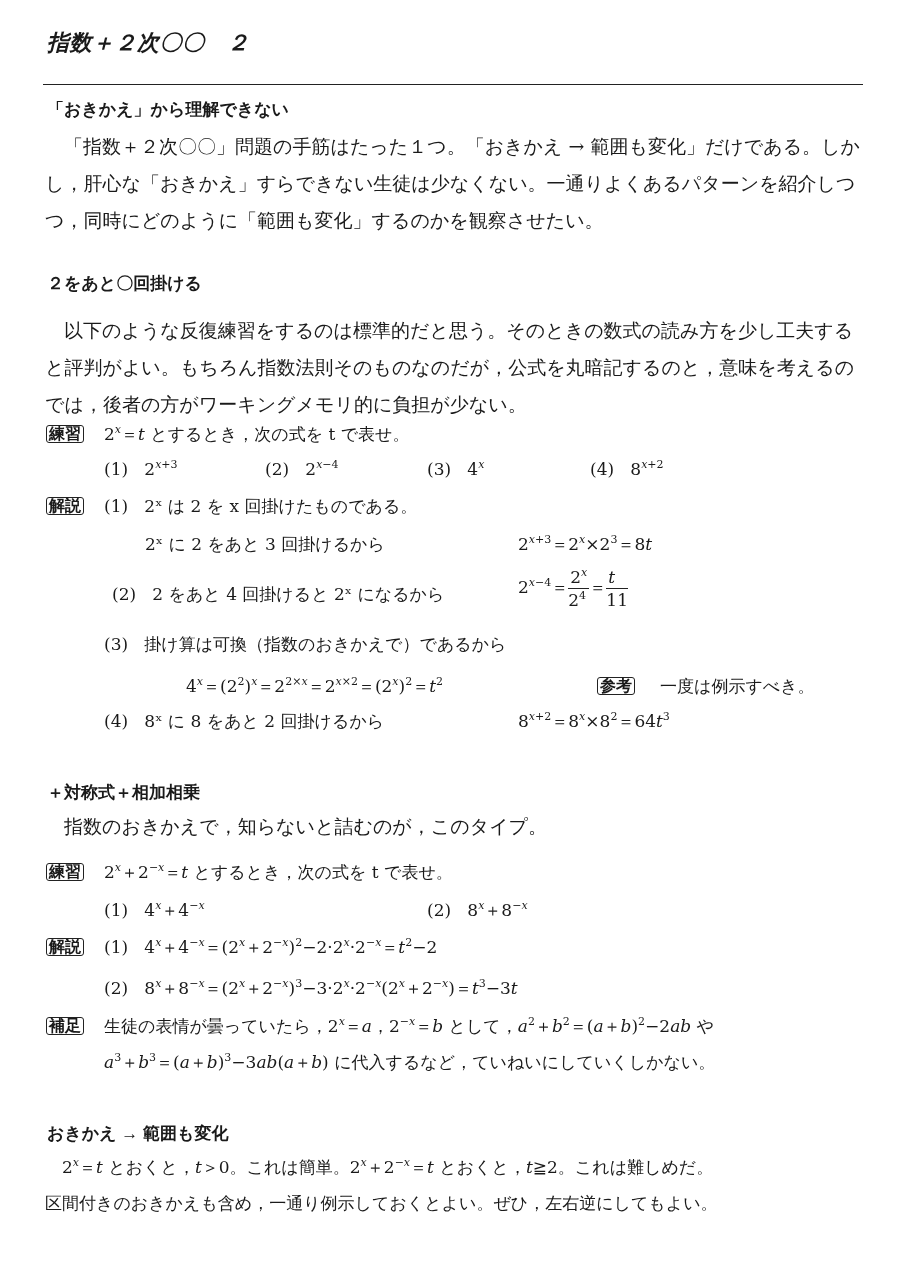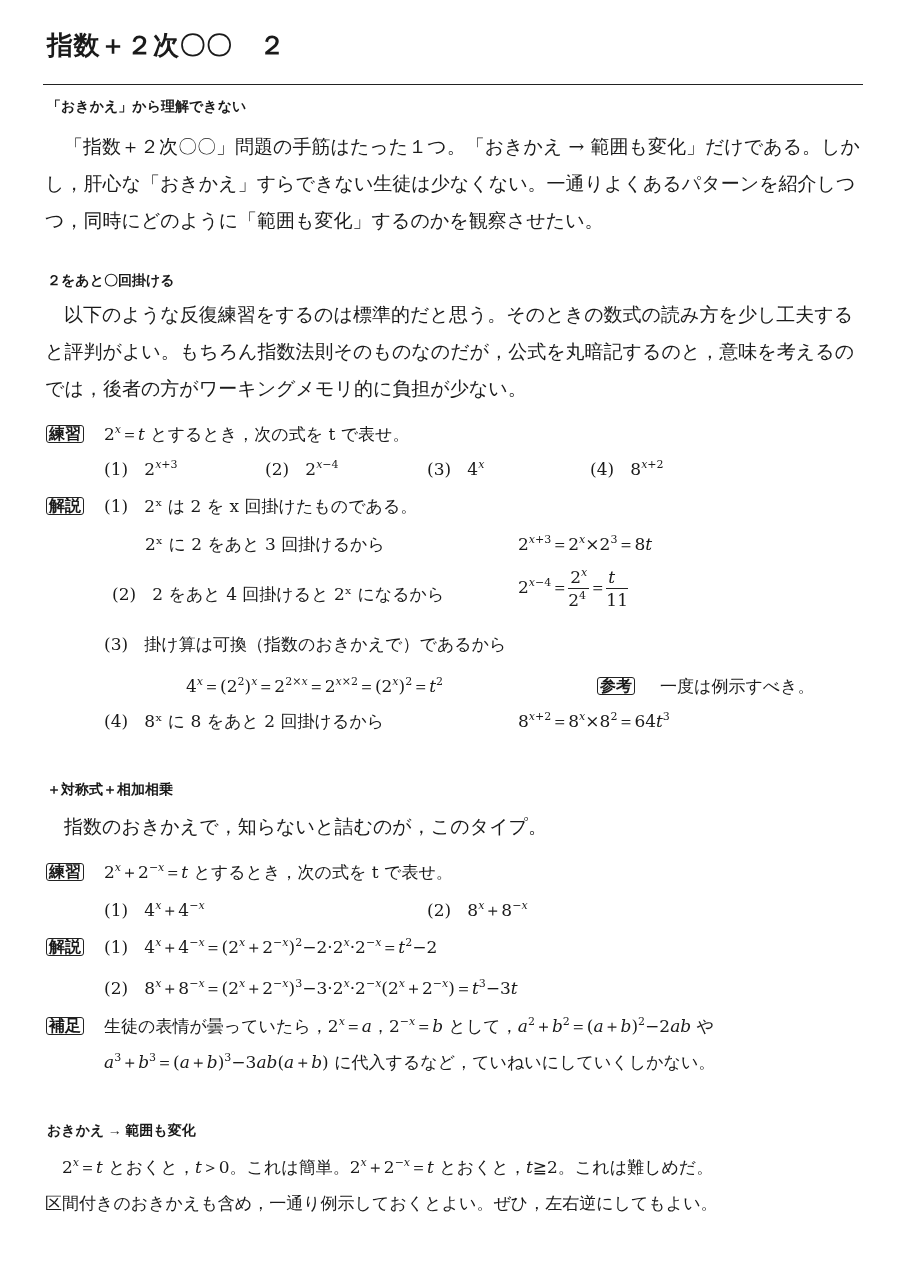--- a/index.html
+++ b/index.html
@@ -4,30 +4,30 @@
 <style>
   html, body { margin: 0; padding: 0; background: #ffffff; }
   body {
     width: 905px; height: 1280px; position: relative; overflow: hidden;
     font-family: "DejaVu Serif", "Liberation Serif", serif;
     color: #1a1a1a;
   }
   .title {
     position: absolute; left: 47px; top: 28px;
     font-family: "DejaVu Sans", "Liberation Sans", sans-serif;
-    font-weight: bold; font-size: 26px; letter-spacing: 0.5px;
+    font-weight: bold; font-size: 22px; letter-spacing: 0.5px; font-style: italic;
   }
   .rule {
     position: absolute; left: 43px; top: 84px; width: 820px; height: 0;
     border-top: 1.6px solid #222;
   }
   .h2 {
     position: absolute; left: 47px;
-    font-family: Liberation Serif, serif;
-    font-weight: bold; font-size: 14px;
+    font-family: Liberation Sans, sans-serif;
+    font-weight: bold; font-size: 17px;
   }
   .para {
     position: absolute; left: 45px; width: 820px;
     font-size: 19px; line-height: 37px;
   }
   .indent { text-indent: 1em; }
   .line { position: absolute; font-size: 17px; white-space: nowrap; }
   .badge {
     position: absolute; display: inline-block;
     font-family: "DejaVu Sans", "Liberation Sans", sans-serif;
@@ -43,21 +43,21 @@
 </head>
 <body>
 
 <div class="title">指数＋２次〇〇　２</div>
 <div class="rule"></div>
 
 <div class="h2" style="top:98px">「おきかえ」から理解できない</div>
 <div class="para indent" style="top:128px">「指数＋２次〇〇」問題の手筋はたった１つ。「おきかえ → 範囲も変化」だけである。しかし，肝心な「おきかえ」すらできない生徒は少なくない。一通りよくあるパターンを紹介しつつ，同時にどのように「範囲も変化」するのかを観察させたい。</div>
 
 <div class="h2" style="top:272px">２をあと〇回掛ける</div>
-<div class="para indent" style="top:296px">以下のような反復練習をするのは標準的だと思う。そのときの数式の読み方を少し工夫すると評判がよい。もちろん指数法則そのものなのだが，公式を丸暗記するのと，意味を考えるのでは，後者の方がワーキングメモリ的に負担が少ない。</div>
+<div class="para indent" style="top:312px">以下のような反復練習をするのは標準的だと思う。そのときの数式の読み方を少し工夫すると評判がよい。もちろん指数法則そのものなのだが，公式を丸暗記するのと，意味を考えるのでは，後者の方がワーキングメモリ的に負担が少ない。</div>
 
 <span class="badge" style="left:46px; top:425px">練習</span>
 <div class="line" style="left:104px; top:423px">2<sup><i class="v">x</i></sup>＝<i class="v">t</i> <span>とするとき，次の式を t で表せ。</span></div>
 
 <div class="line" style="left:104px; top:459px"><span>(1)</span>&nbsp;&nbsp;&nbsp;2<sup><i class="v">x</i>+3</sup></div>
 <div class="line" style="left:265px; top:459px"><span>(2)</span>&nbsp;&nbsp;&nbsp;2<sup><i class="v">x</i>−4</sup></div>
 <div class="line" style="left:427px; top:459px"><span>(3)</span>&nbsp;&nbsp;&nbsp;4<sup><i class="v">x</i></sup></div>
 <div class="line" style="left:590px; top:459px"><span>(4)</span>&nbsp;&nbsp;&nbsp;8<sup><i class="v">x</i>+2</sup></div>
 
 <span class="badge" style="left:46px; top:497px">解説</span>

